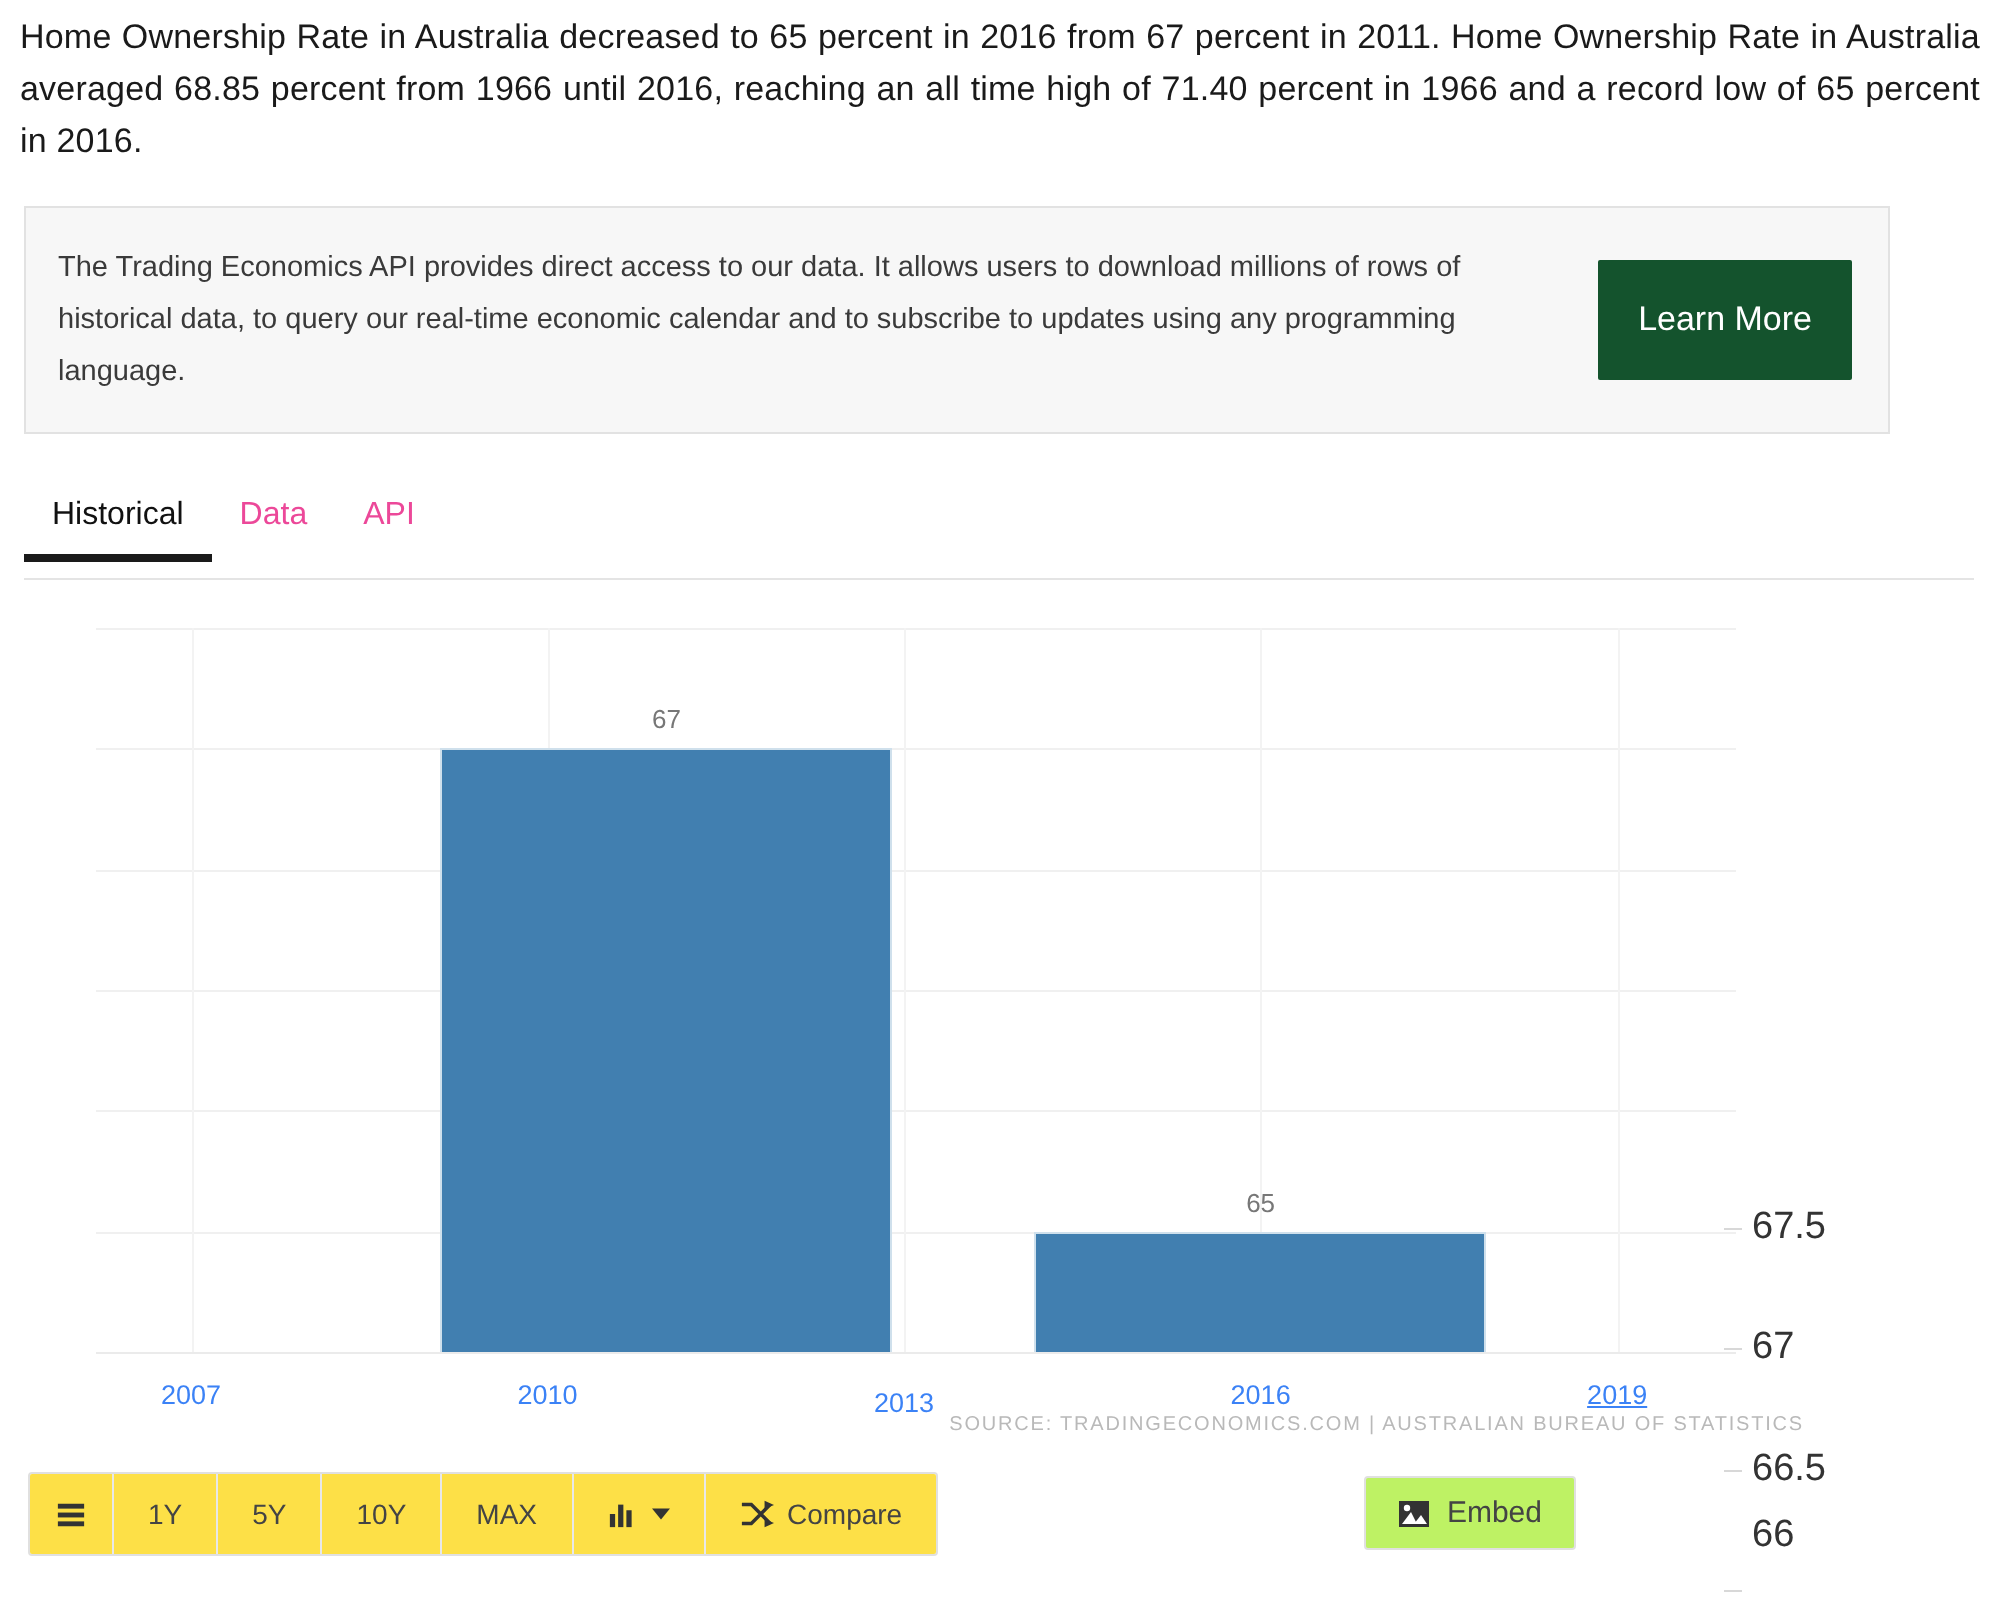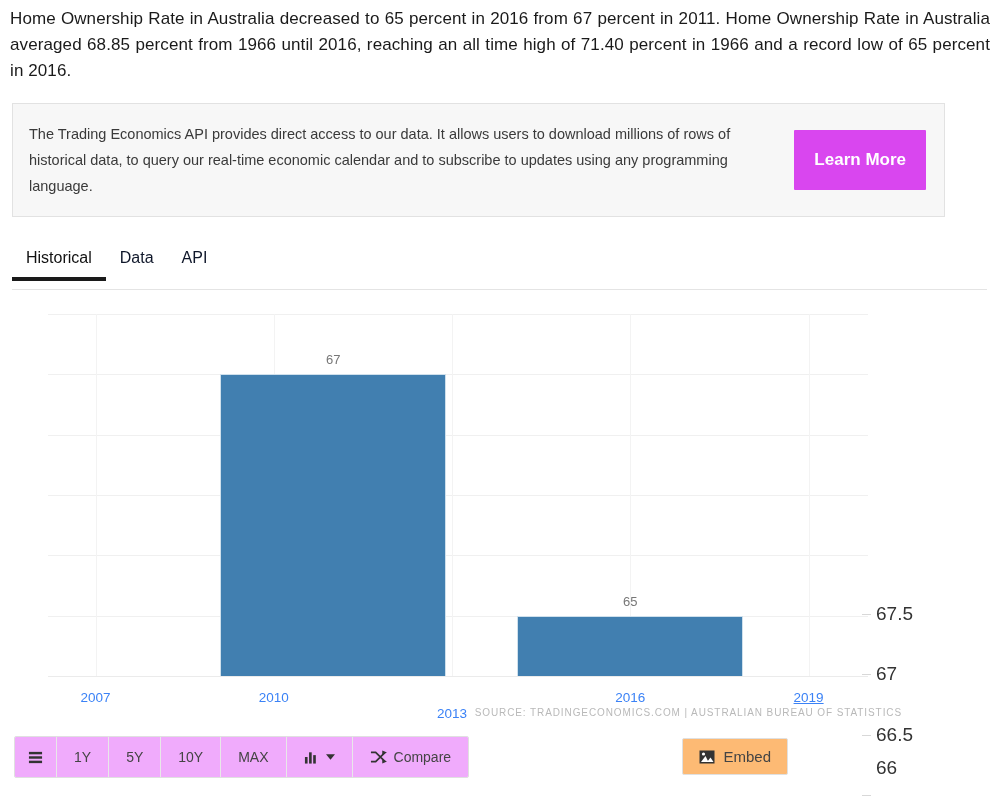--- a/index.html
+++ b/index.html
@@ -40,45 +40,44 @@
   }
   .promo-text {
     flex: 1;
     font-size: 14.5px;
     line-height: 26px;
     color: #3a3a3a;
     padding-right: 18px;
     max-width: 770px;
   }
   .promo-btn {
-    background: #d946ef;
+    background: #14532d;
     color: #fff;
     border: none;
     padding: 20px 20px;
     font-size: 17px;
     font-family: "Liberation Sans", sans-serif;
     cursor: pointer;
     white-space: nowrap;
     border-radius: 1px;
-    font-weight: bold;
   }
 
   
   .tabs {
     position: absolute;
     left: 12px; top: 245px;
     width: 975px;
     height: 45px;
     border-bottom: 1px solid #e4e4e4;
     display: flex;
     align-items: flex-start;
   }
   .tab {
     font-size: 16px;
-    color: #0f172a;
+    color: #ec4899;
     padding: 4px 14px 13px 14px;
     cursor: pointer;
     position: relative;
   }
   .tab.active { color: #111; }
   .tab.active::after {
     content: "";
     position: absolute;
     left: 0; right: 0; bottom: -1px;
     height: 4px;
@@ -175,39 +174,39 @@
   .tb-btn {
     display: flex;
     align-items: center;
     justify-content: center;
     gap: 7px;
     padding: 0 17px;
     font-size: 14px;
     color: #444;
     border-right: 1px solid #e8e8e8;
     cursor: pointer;
-    background: #f0abfc;
+    background: #fde047;
     height: 100%;
     white-space: nowrap;
     text-align: right;
   }
   .tb-btn:last-child { border-right: none; }
   .tb-btn.icon-only { padding: 0 13px; }
 
   .embed-btn {
     position: absolute;
     right: 16px; top: 738px;
     display: flex;
     align-items: center;
     gap: 8px;
     padding: 9px 16px;
     font-size: 15px;
     color: #444;
     border: 1px solid #e0e0e0;
-    background: #fdba74;
+    background: #bef264;
     border-radius: 2px;
     cursor: pointer;
   }
 
   .ico { display: inline-block; line-height: 0; }
 </style>
 </head>
 <body>
 
 <div class="page">
@@ -253,21 +252,21 @@
         <div class="ytick" style="top: 374.333px;">67</div>
         <div class="ytick-dash" style="top: 374.333px;"></div>
         <div class="ytick" style="top: 434.667px;">66.5</div>
         <div class="ytick-dash" style="top: 434.667px;"></div>
         <div class="ytick" style="top: 468px;">66</div>
         <div class="ytick-dash" style="top: 495px;"></div>
       </div>
     <div id="x-axis">
         <div class="xtick" style="left: 95.5362px; top: 390px;">2007</div>
         <div class="xtick" style="left: 273.797px; top: 390px;">2010</div>
-        <div class="xtick" style="left: 452.058px; top: 406px;">2013</div>
+        <div class="xtick" style="left: 452.058px; top: 394px;">2013</div>
         <div class="xtick" style="left: 630.319px; top: 390px;">2016</div>
         <div class="xtick" style="left: 808.58px; top: 390px; text-decoration: underline;">2019</div>
       </div>
     <div class="source">SOURCE: TRADINGECONOMICS.COM  |  AUSTRALIAN BUREAU OF STATISTICS</div>
   </div>
 
   <div class="toolbar">
     <div class="tb-btn icon-only">
       <span class="ico">
         <svg width="15" height="15" viewBox="0 0 16 16">

